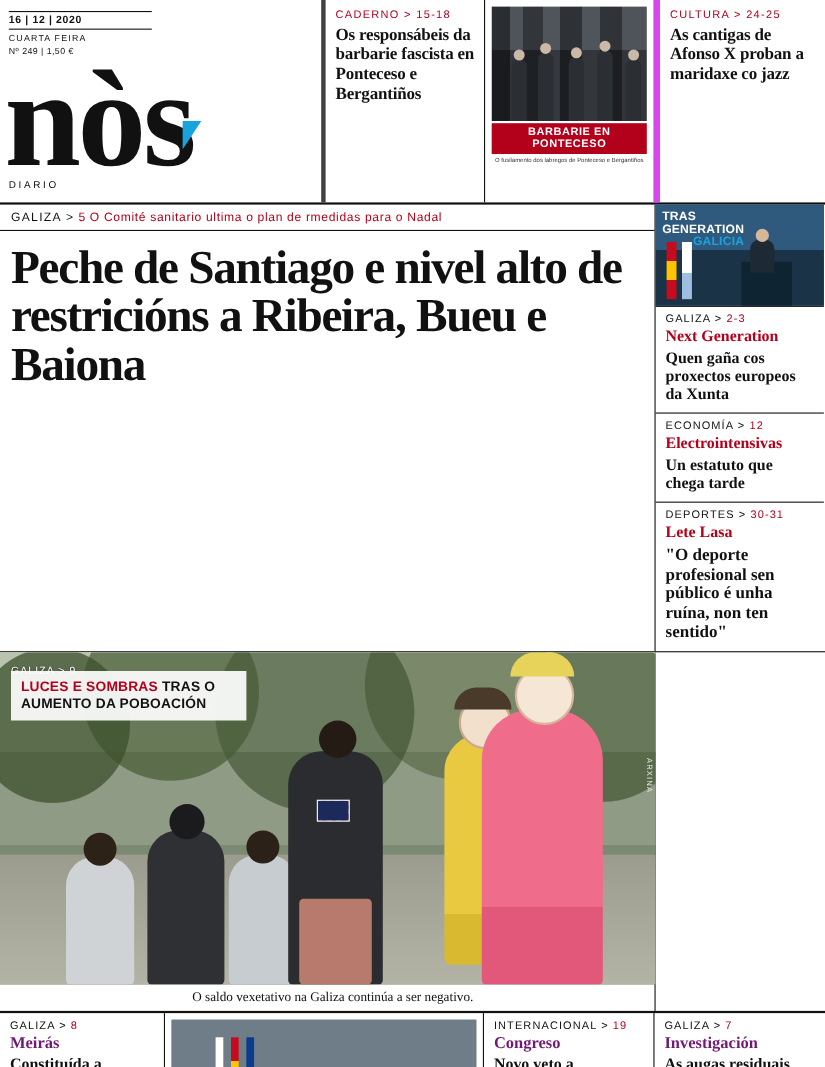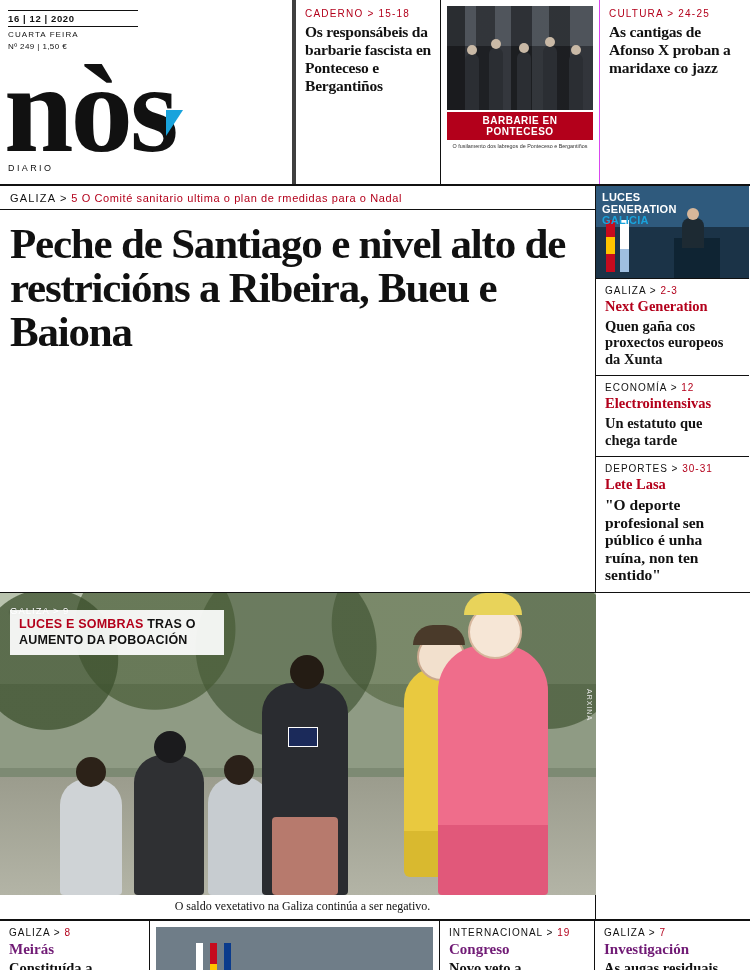--- a/index.html
+++ b/index.html
@@ -48,21 +48,21 @@
   .mast-mid { width: 148px; border-left: 4px solid #404040; padding: 8px 9px 0 9px; }
   .kick {
     font-family: "Liberation Sans", sans-serif;
     font-size: 10px; letter-spacing: 1.2px; color: #b3001b; margin-bottom: 4px;
   }
   .kick .num { color: #b3001b; }
   .mast-mid h2, .mast-right h2 {
     font-size: 15.5px; font-weight: bold; line-height: 1.16; letter-spacing: -.2px;
   }
 
-  .mast-photo { width: 160px; border-left: 1px solid #111; border-right: 1px solid #d946ef; padding: 6px; }
+  .mast-photo { width: 160px; border-left: 1px solid #111; border-right: 6px solid #d946ef; padding: 6px; }
   .mast-photo .ph {
     width: 100%; height: 104px; background: #7e8288; position: relative; overflow: hidden;
   }
   .mast-photo .ph::before{
     content:""; position:absolute; inset:0;
     background:
       linear-gradient(90deg, rgba(0,0,0,.45) 0 12%, rgba(255,255,255,.05) 12% 20%, rgba(0,0,0,.35) 20% 33%, rgba(255,255,255,.08) 33% 44%, rgba(0,0,0,.4) 44% 58%, rgba(255,255,255,.06) 58% 70%, rgba(0,0,0,.38) 70% 84%, rgba(255,255,255,.05) 84% 100%),
       linear-gradient(180deg, #9aa0a6 0 38%, #5c6066 38% 100%);
     mix-blend-mode: multiply;
   }
@@ -102,21 +102,21 @@
   .nextgen-img { height: 92px; position: relative; overflow:hidden; background:#24455f; }
   .nextgen-img::before{
     content:""; position:absolute; inset:0;
     background: linear-gradient(180deg,#2f5a7d 0 45%, #1b3347 45% 100%);
   }
   .ng-text {
     position:absolute; left:6px; top:6px; z-index:3;
     font-family:"Liberation Sans", sans-serif; font-weight:bold;
     font-size:11px; line-height:1.05; color:#fff; letter-spacing:.2px;
   }
-  .ng-text .cyan { color:#19a3dc; }
+  .ng-text .cyan { color:#19a3dc;text-align:right; }
   .ng-podium { position:absolute; left:78px; bottom:0; width:46px; height:40px; background:#0f2433; z-index:2;}
   .ng-person { position:absolute; left:86px; bottom:30px; width:22px; height:30px; background:#1d2a33; border-radius:8px 8px 0 0; z-index:2;}
   .ng-person::after{content:"";position:absolute;top:-10px;left:5px;width:12px;height:12px;border-radius:50%;background:#d7b79a;}
   .ng-flag1{position:absolute;left:10px;bottom:6px;width:9px;height:52px;background:linear-gradient(180deg,#c60b1e 0 33%,#ffc400 33% 66%,#c60b1e 66% 100%);z-index:2;}
   .ng-flag2{position:absolute;left:24px;bottom:6px;width:9px;height:52px;background:linear-gradient(180deg,#ffffff 0 55%,#9fbfe0 55% 100%);z-index:2;}
   .rail-item { padding: 6px 9px 8px 9px; border-top: 1px solid #111; }
   .rail-kick {
     font-family:"Liberation Sans", sans-serif;
     font-size:10px; letter-spacing:1px; margin-bottom:3px;
   }
@@ -267,21 +267,21 @@
       <div class="lead-head">Peche de Santiago e nivel alto de restricións a Ribeira, Bueu e Baiona</div>
     </div>
 
     <div class="lead-right">
       <div class="nextgen-img">
         <div class="ng-flag1"></div>
         <div class="ng-flag2"></div>
         <div class="ng-podium"></div>
         <div class="ng-person"></div>
         <div class="ng-text">
-          <div>LUCES</div>
+          <div>TRAS</div>
           <div>GENERATION</div>
           <div class="cyan">GALICIA</div>
         </div>
       </div>
 
       <div class="rail-item">
         <div class="rail-kick">
           <span>GALIZA &gt;</span>
           <span class="nn">2-3</span>
         </div>

